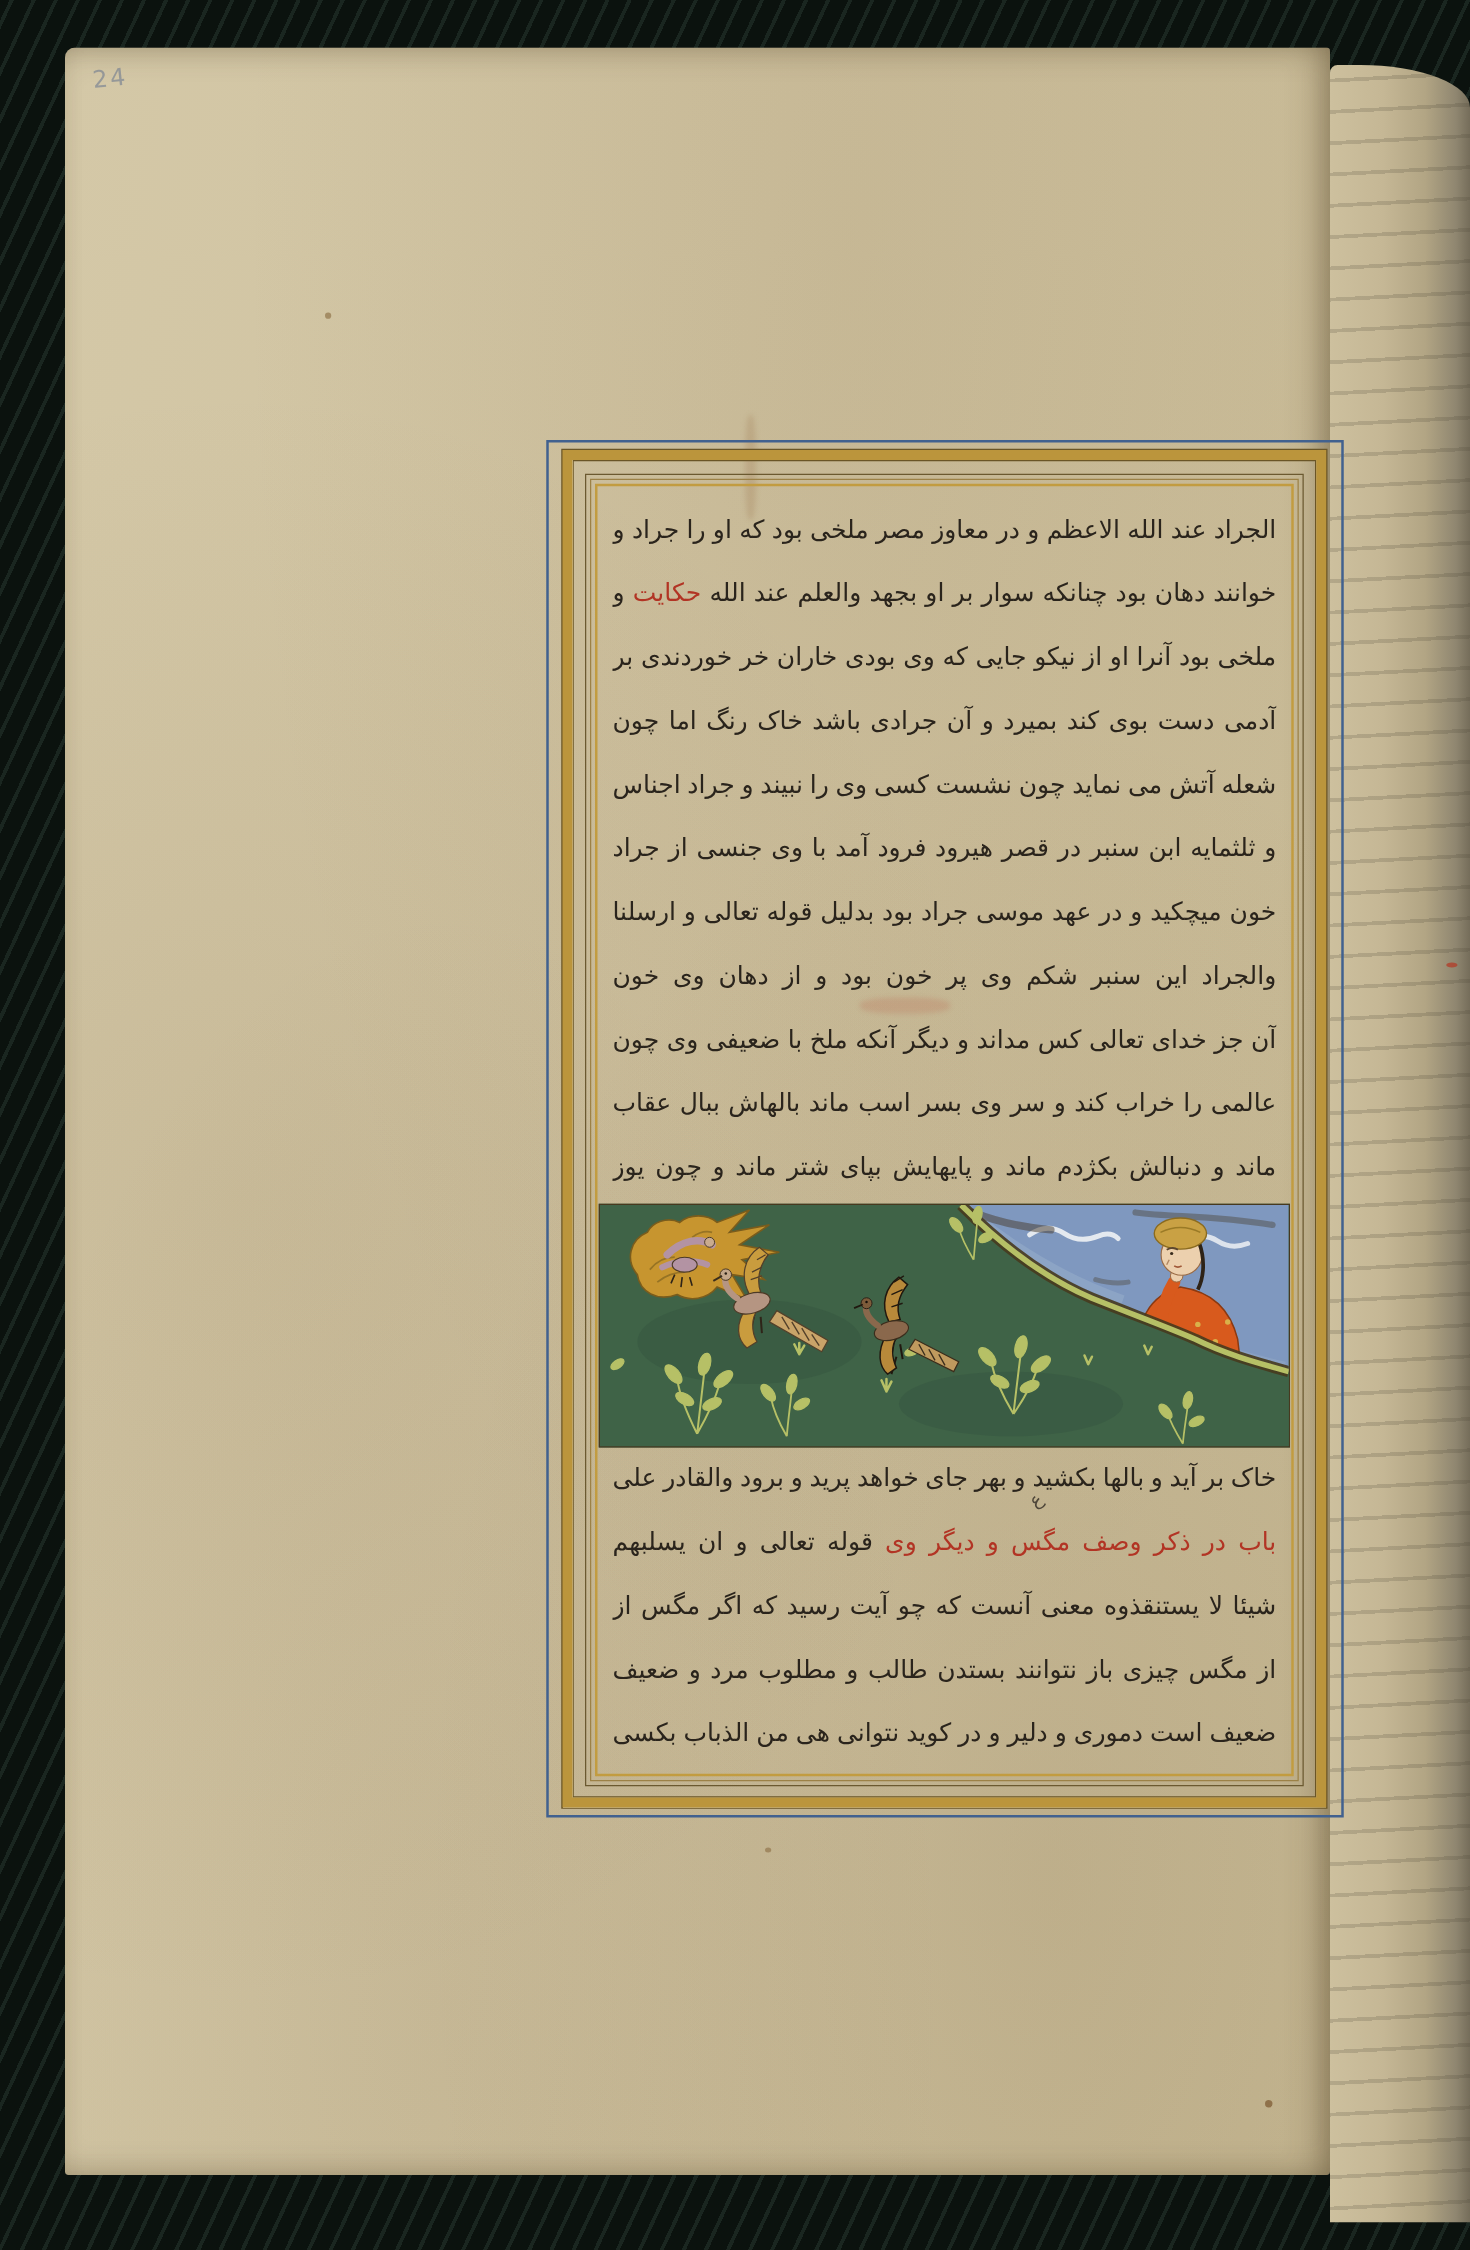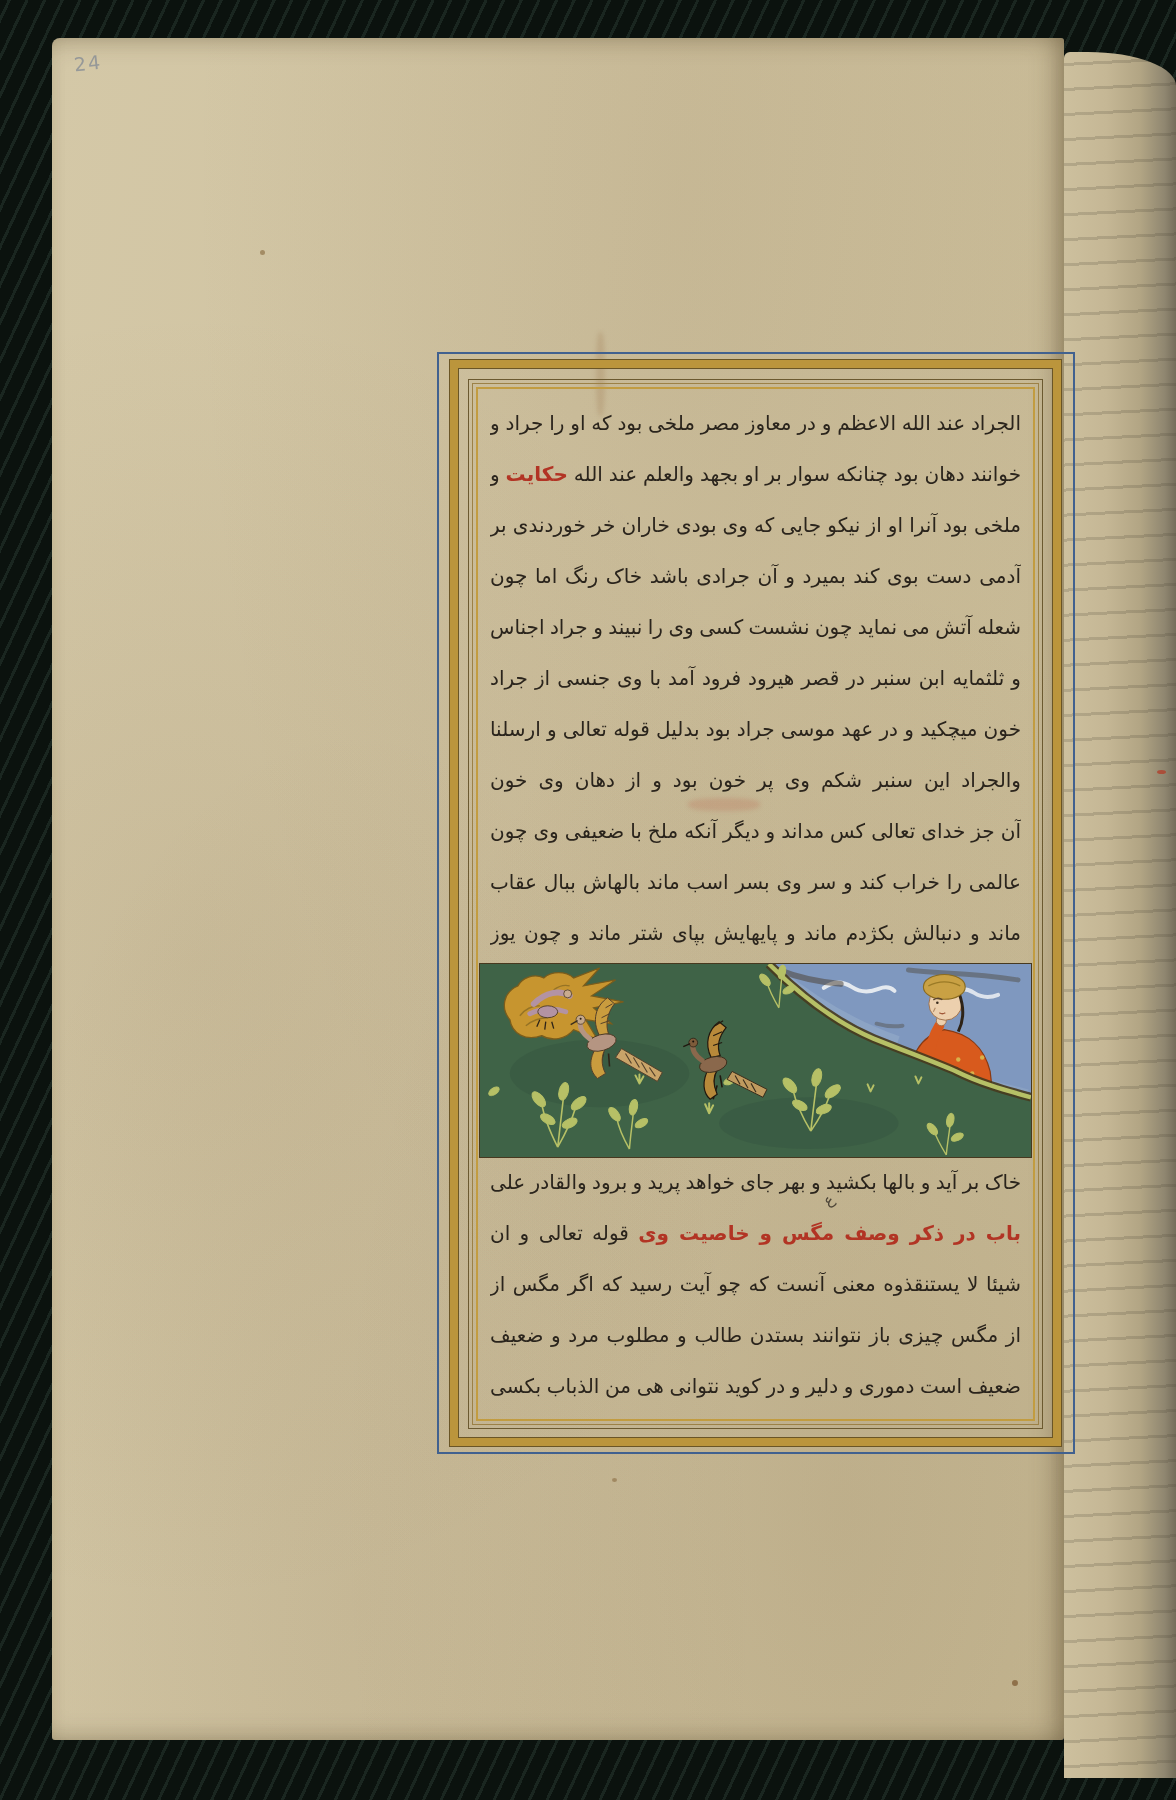--- a/index.html
+++ b/index.html
@@ -41,21 +41,21 @@
   #frame-thin1{left:468px;top:379px;width:575px;height:1050px;border:1px solid #6b5930;}
   #frame-thin2{left:472px;top:383px;width:567px;height:1042px;border:1px solid #9c8146;}
   #frame-goldinner{left:476px;top:387px;width:559px;height:1034px;border:2px solid #c29c40;}
   
   #textblock{position:absolute;left:486px;top:396px;width:539px;height:1018px;}
   .line{
     position:absolute;left:4px;right:4px;height:50px;overflow:hidden;
     direction:rtl;text-align:justify;text-align-last:justify;text-justify:inter-word;
     font-size:20px;line-height:46px;color:#2a241c;word-spacing:-1px;
   }
-  .rub{color:#b23424;font-weight:bold;}
+  .rub{color:#b23424;}
   #flourish{
     position:absolute;left:338px;top:795px;font-size:15px;color:#3a332a;
     transform:rotate(-38deg);opacity:.85;
   }
   #pencil-mark{
     position:absolute;left:74px;top:52px;font-size:19px;color:rgba(100,114,142,.55);
     transform:rotate(-6deg);letter-spacing:2px;
   }
   
   #miniature{
@@ -95,21 +95,21 @@
     <div class="line" dir="rtl" style="top:157px"><span>آدمی دست بوی کند بمیرد و آن جرادی باشد خاک رنگ اما چون پرد همچون</span></div>
     <div class="line" dir="rtl" style="top:208px"><span>شعله آتش می نماید چون نشست کسی وی را نبیند و جراد اجناس اند در پسینه جنس عشر</span></div>
     <div class="line" dir="rtl" style="top:259px"><span>و ثلثمایه ابن سنبر در قصر هیرود فرود آمد با وی جنسی از جراد فرود آمدند از دهانشان</span></div>
     <div class="line" dir="rtl" style="top:310px"><span>خون میچکید و در عهد موسی جراد بود بدلیل قوله تعالی و ارسلنا علیهم الطوفان</span></div>
     <div class="line" dir="rtl" style="top:361px"><span>والجراد این سنبر شکم وی پر خون بود و از دهان وی خون میریخت و علت</span></div>
     <div class="line" dir="rtl" style="top:412px"><span>آن جز خدای تعالی کس مداند و دیگر آنکه ملخ با ضعیفی وی چون بسیار شد</span></div>
     <div class="line" dir="rtl" style="top:463px"><span>عالمی را خراب کند و سر وی بسر اسب ماند بالهاش ببال عقاب ماند و شکمش بمار</span></div>
     <div class="line" dir="rtl" style="top:514px"><span>ماند و دنبالش بکژدم ماند و پایهایش بپای شتر ماند و چون یوز پلنگ بجلد خاک بجست</span></div>
 
     <div class="line" dir="rtl" style="top:763px"><span>خاک بر آید و بالها بکشید و بهر جای خواهد پرید و برود والقادر علی کل شی</span></div>
-    <div class="line" dir="rtl" style="top:814px"><span class="rub">باب در ذکر وصف مگس و خاصیت وی</span> <span>قوله تعالی و ان یسلبهم الذباب</span></div>
+    <div class="line" dir="rtl" style="top:814px"><span class="rub">باب در ذکر وصف مگس و دیگر وی</span> <span>قوله تعالی و ان یسلبهم الذباب</span></div>
     <div class="line" dir="rtl" style="top:865px"><span>شیئا لا یستنقذوه معنی آنست که چو آیت رسید که اگر مگس از بت چیزی رباید</span></div>
     <div class="line" dir="rtl" style="top:916px"><span>از مگس چیزی باز نتوانند بستدن طالب و مطلوب مرد و ضعیف اند مگس خود خلقی</span></div>
     <div class="line" dir="rtl" style="top:967px"><span>ضعیف است دموری و دلیر و در کوید نتوانی هی من الذباب بکسی بدین ضعیفی</span></div>
 
     <div id="flourish">ع</div>
   </div>
 
   <div id="miniature">
     <svg viewBox="0 0 553 194" preserveAspectRatio="none">
 

